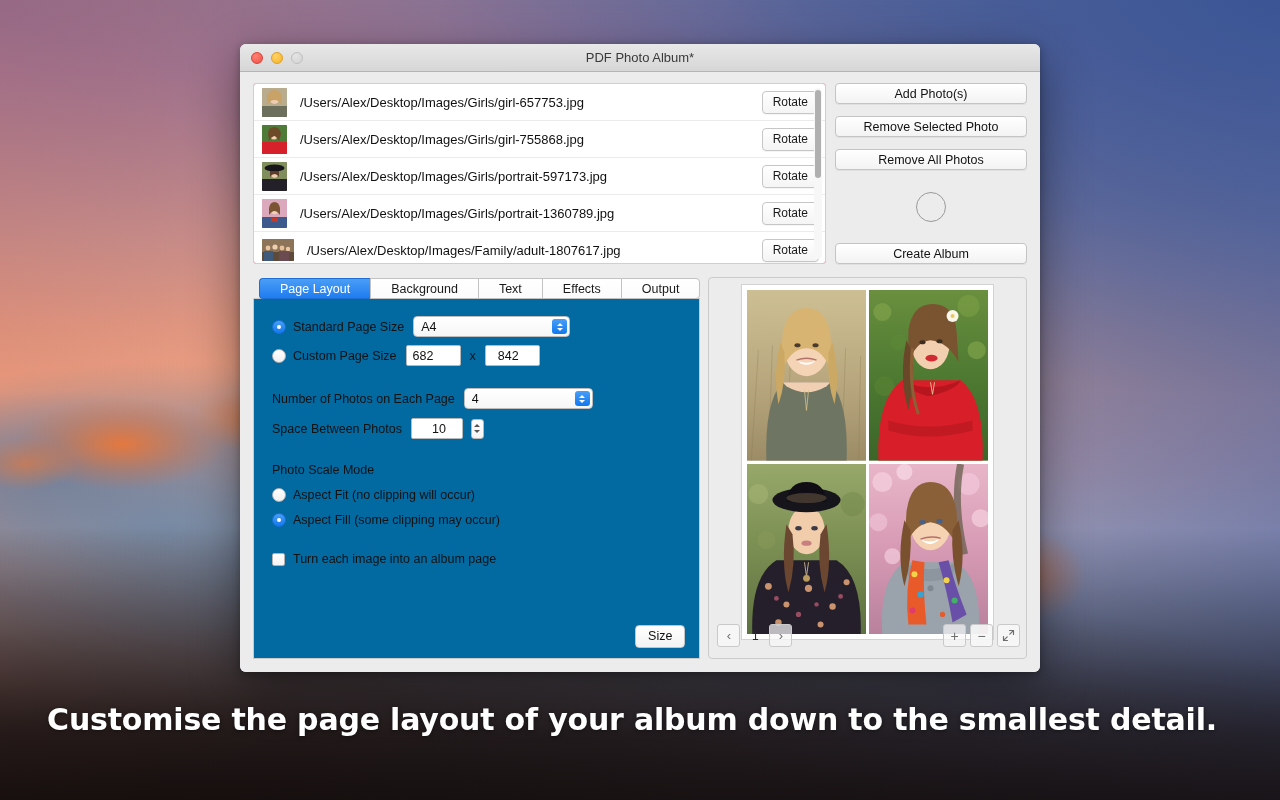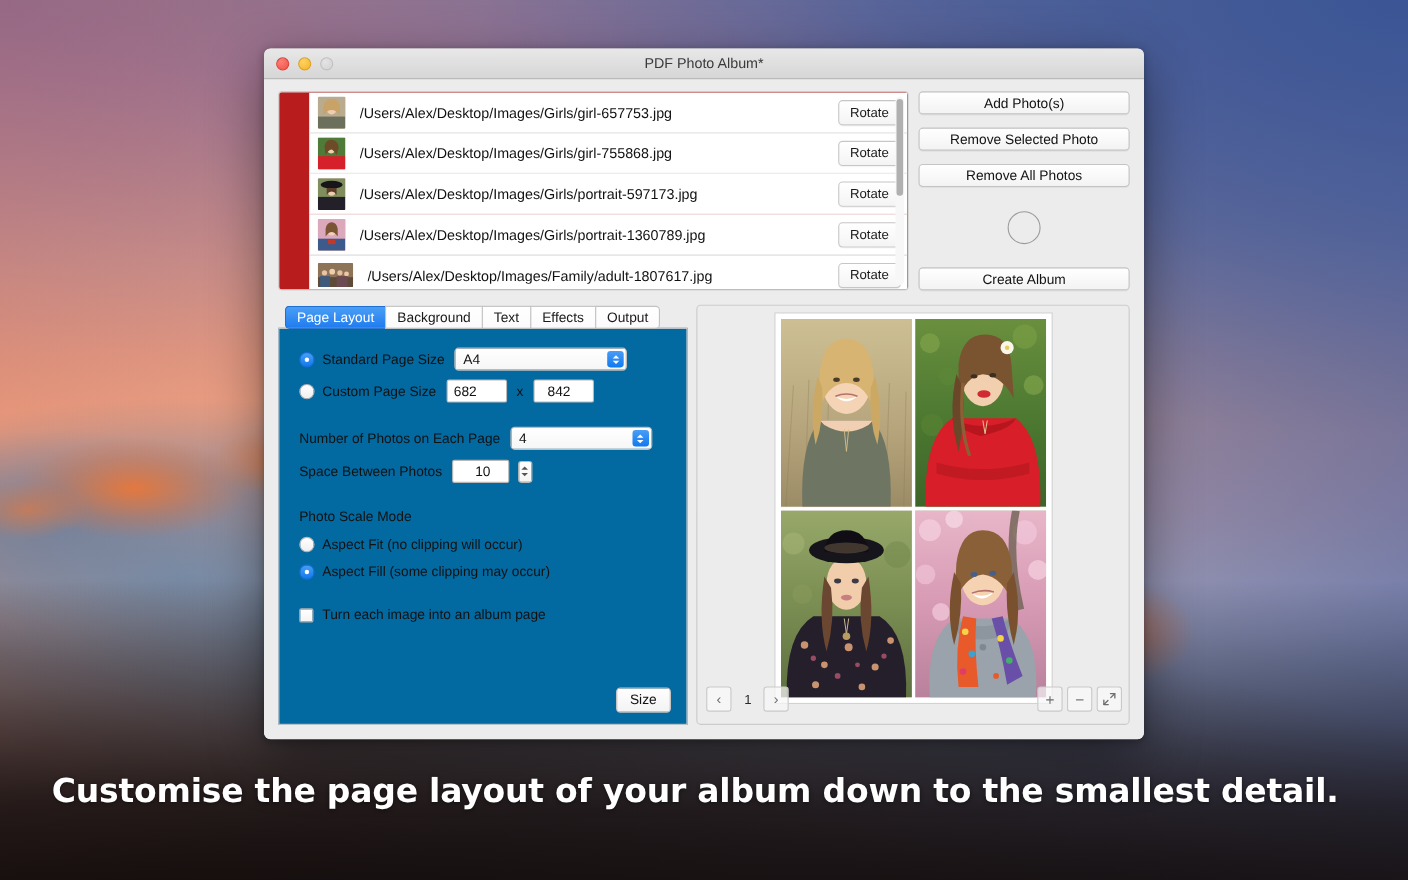--- a/index.html
+++ b/index.html
@@ -168,26 +168,25 @@
     display: flex;
     flex-direction: column;
     background: #ececec;
   }
 
   
   #toparea { display: flex; gap: 9px; height: 181px; }
 
   #listwrap {
     flex: 0 0 573px;
-    background: #b91c1c;
+    background: #ec4899;
     border: 1px solid #cfcfcf;
     border-radius: 3px;
     position: relative;
     overflow: hidden;
-    padding-left: 27px;
   }
   #list { height: 100%; overflow: hidden; }
   .row {
     height: 37px;
     display: flex;
     align-items: center;
     padding: 0 6px 0 8px;
     border-bottom: 1px solid #ebebeb;
     background: #fff;
   }
@@ -279,21 +278,21 @@
   #tabbar {
     display: flex;
     align-items: flex-end;
     height: 22px;
     margin-left: 6px;
     position: relative;
     z-index: 3;
   }
   .tab {
     height: 21px;
-    padding: 0 10px;
+    padding: 0 20px;
     display: flex;
     align-items: center;
     font-size: 12.5px;
     color: #1a1a1a;
     background: linear-gradient(to bottom, #ffffff, #fbfbfb);
     border: 1px solid #c2c2c2;
     border-right: none;
     cursor: default;
     white-space: nowrap;
   }

